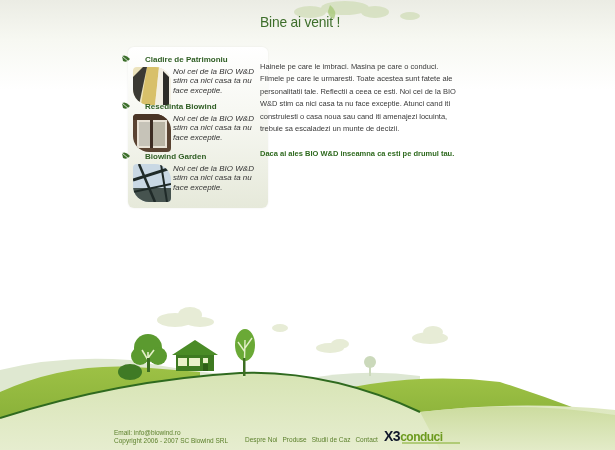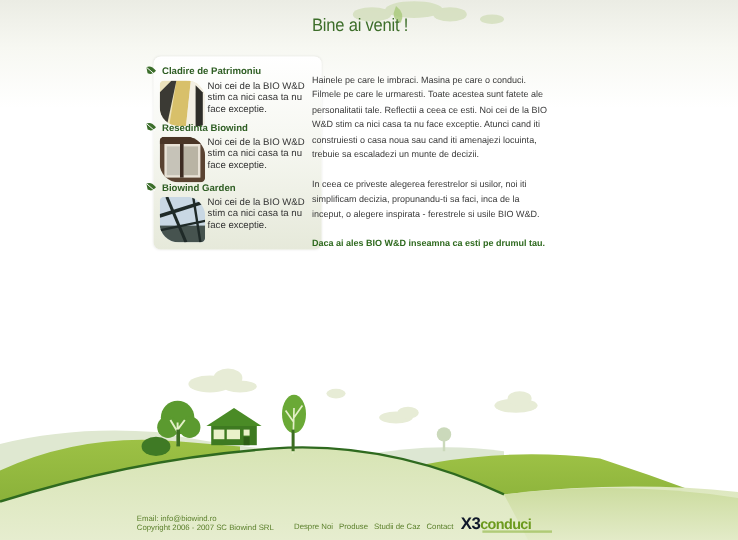--- a/index.html
+++ b/index.html
@@ -20,31 +20,31 @@
 
   .sidebar {
     position: absolute; left: 128px; top: 47px; width: 140px; height: 161px;
     border-radius: 6px;
     background: linear-gradient(to bottom, #ffffff 0%, #f6f7f1 45%, #e6e9da 100%);
     box-shadow: 0 0 2px rgba(0,0,0,0.08);
   }
   .side-item { position: absolute; left: 0; width: 140px; }
   .side-head {
     position: absolute; left: -7px; top: 0; height: 12px;
-    display: flex; align-items: center; gap: 4px;
+    display: flex; align-items: center; gap: 14px;
     font-size: 8px; font-weight: bold; color: #2f5e24; white-space: nowrap;
   }
   .leaf-icon { width: 10px; height: 10px; display: inline-block; }
   .side-thumb {
     position: absolute; left: 5px; top: 14px; width: 38px; height: 38px;
     border-radius: 4px 16px 4px 16px; overflow: hidden;
   }
   .side-text {
     position: absolute; left: 45px; top: 14px; width: 90px;
-    font-size: 8px; line-height: 9.3px; color: #333;
+    font-size: 8px; line-height: 9.3px; color: #333; font-style: italic;
   }
 
   .content {
     position: absolute; left: 260px; top: 61px; width: 200px;
     font-size: 7.5px; line-height: 12.4px; color: #3a3a3a;
   }
   .content p { margin-bottom: 12.4px; }
   .content p.highlight { color: #2f6a1f; font-weight: bold; }
 
   .landscape { position: absolute; left: 0; top: 300px; width: 615px; height: 150px; }
@@ -140,21 +140,20 @@
         <path d="M0 28 L38 20" stroke="#1f2a28" stroke-width="2"></path>
         <path d="M28 0 L34 38" stroke="#1f2a28" stroke-width="2"></path>
       </svg>
     </div>
     <div class="side-text">Noi cei de la BIO W&amp;D stim ca nici casa ta nu face exceptie.</div>
   </div>
 </div>
 
 <div class="content">
   <p>Hainele pe care le imbraci. Masina pe care o conduci. Filmele pe care le urmaresti. Toate acestea sunt fatete ale personalitatii tale. Reflectii a ceea ce esti. Noi cei de la BIO W&amp;D stim ca nici casa ta nu face exceptie. Atunci cand iti construiesti o casa noua sau cand iti amenajezi locuinta, trebuie sa escaladezi un munte de decizii.</p>
-  <p>In ceea ce priveste alegerea ferestrelor si usilor, noi iti simplificam decizia, propunandu-ti sa faci, inca de la inceput, o alegere inspirata - ferestrele si usile BIO W&amp;D.</p>
   <p class="highlight">Daca ai ales BIO W&amp;D inseamna ca esti pe drumul tau.</p>
 </div>
 
 <svg class="landscape" viewBox="0 0 615 150" preserveAspectRatio="none">
   <defs>
     <linearGradient id="g1" x1="0" y1="0" x2="0" y2="1">
       <stop offset="0" stop-color="#9dc145"></stop>
         <stop offset="1" stop-color="#7fa833"></stop>
     </linearGradient>
     <linearGradient id="g2" x1="0" y1="0" x2="0" y2="1">

